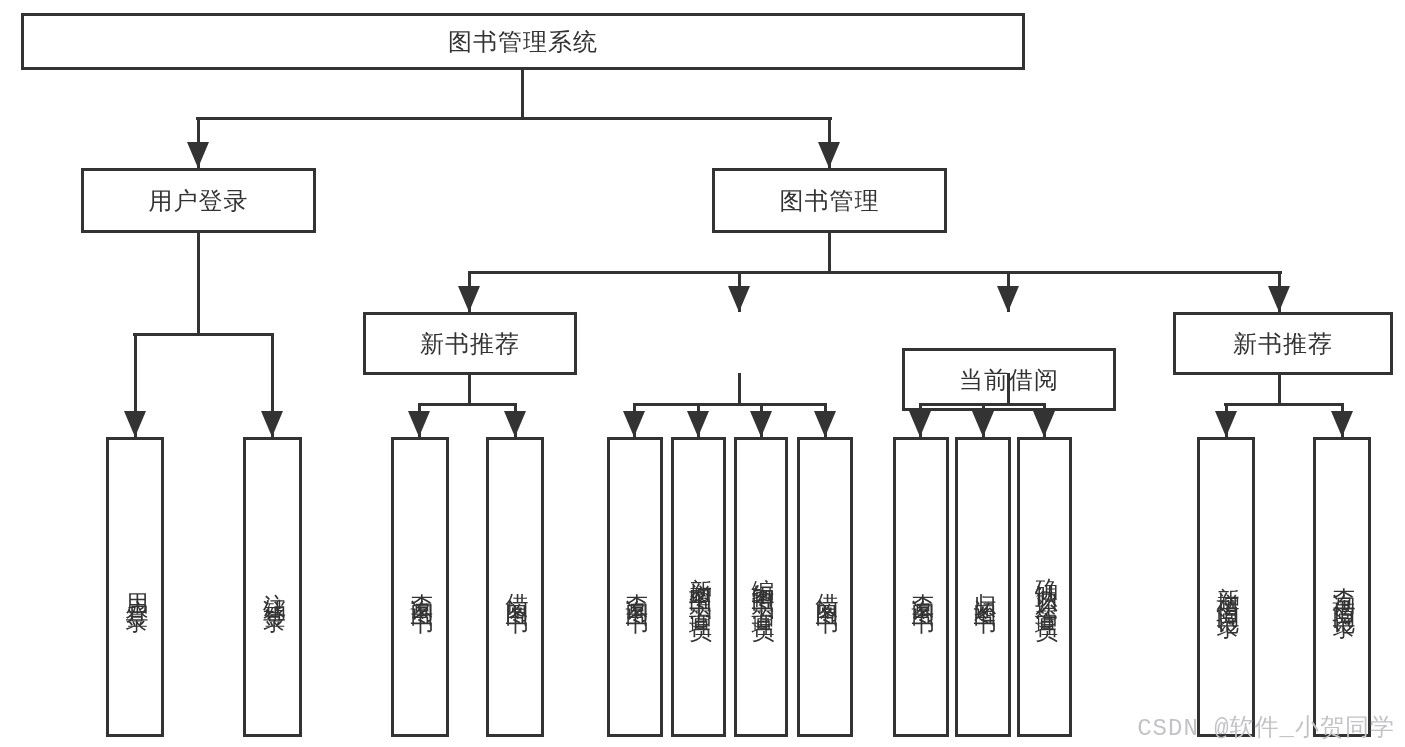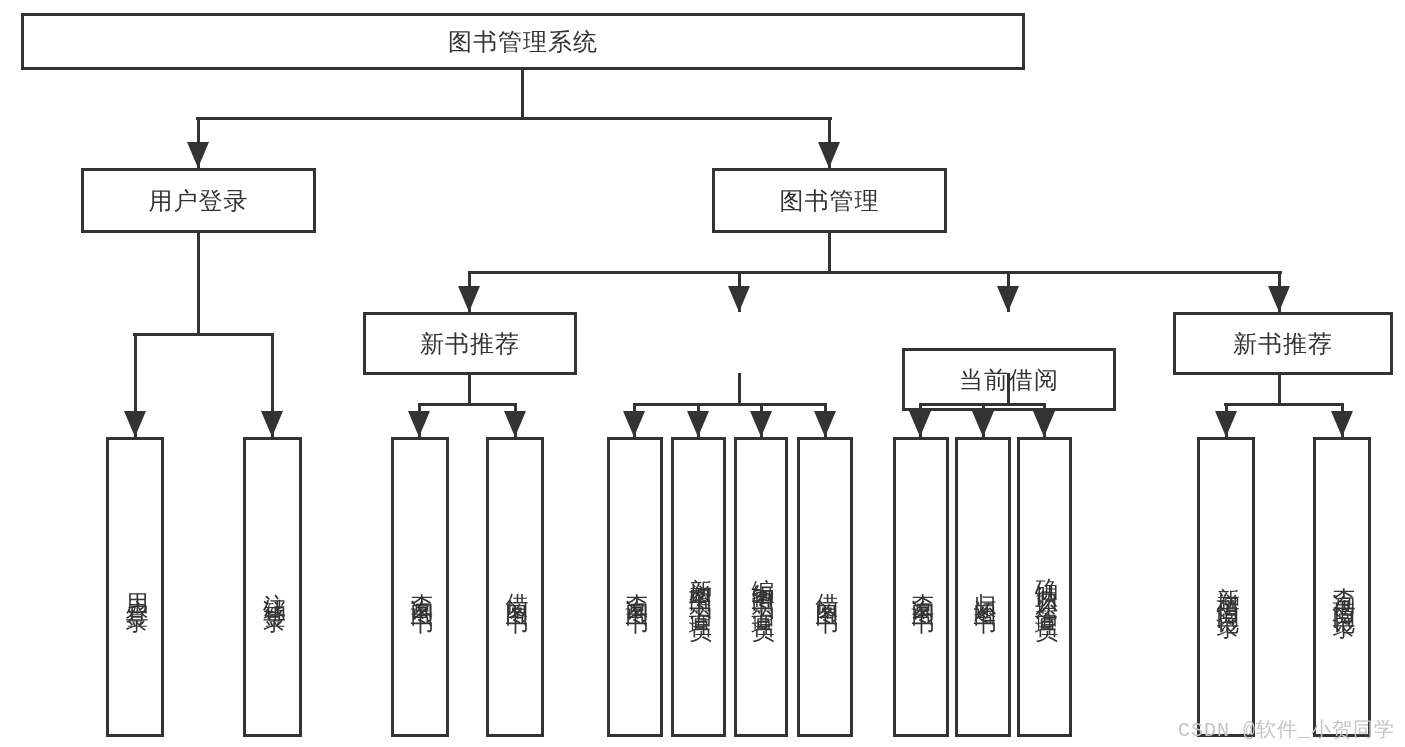--- a/index.html
+++ b/index.html
@@ -43,21 +43,21 @@
     width: 0;
     height: 0;
     border-left: 11px solid transparent;
     border-right: 11px solid transparent;
     border-top: 26px solid #333333;
   }
   .watermark {
     position: absolute;
     right: 10px;
     bottom: 4px;
-    font-size: 20px;
+    font-size: 24px;
     color: #c3c3c7;
     letter-spacing: 1px;
     white-space: nowrap;
   }
 </style>
 </head>
 <body>
 
 <div id="canvas">
 

